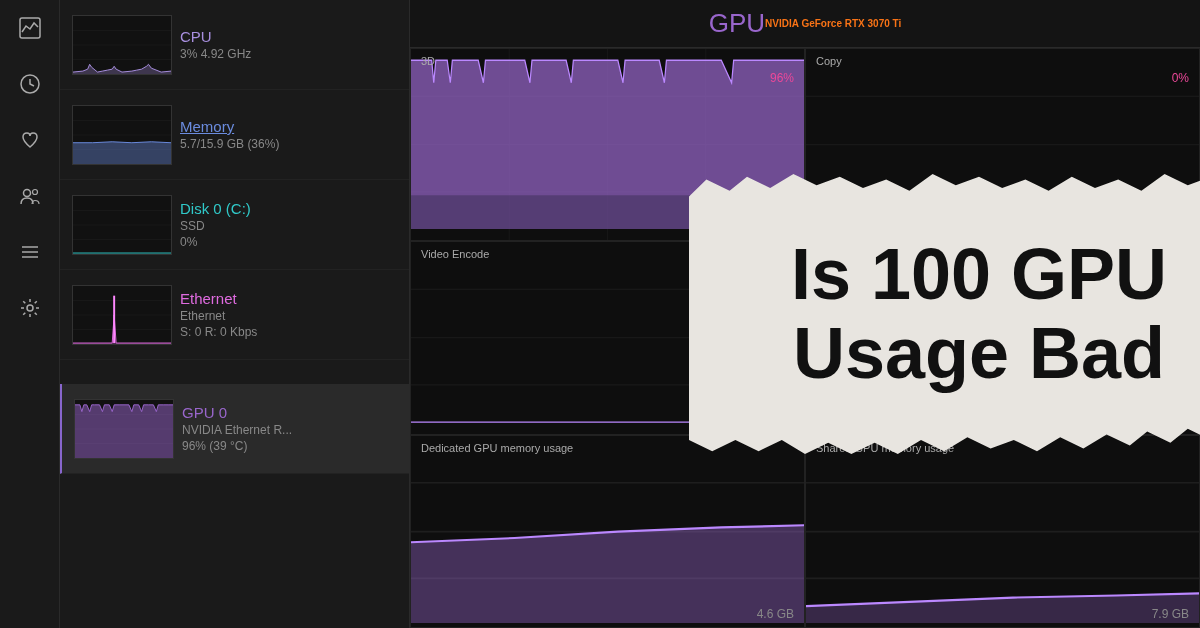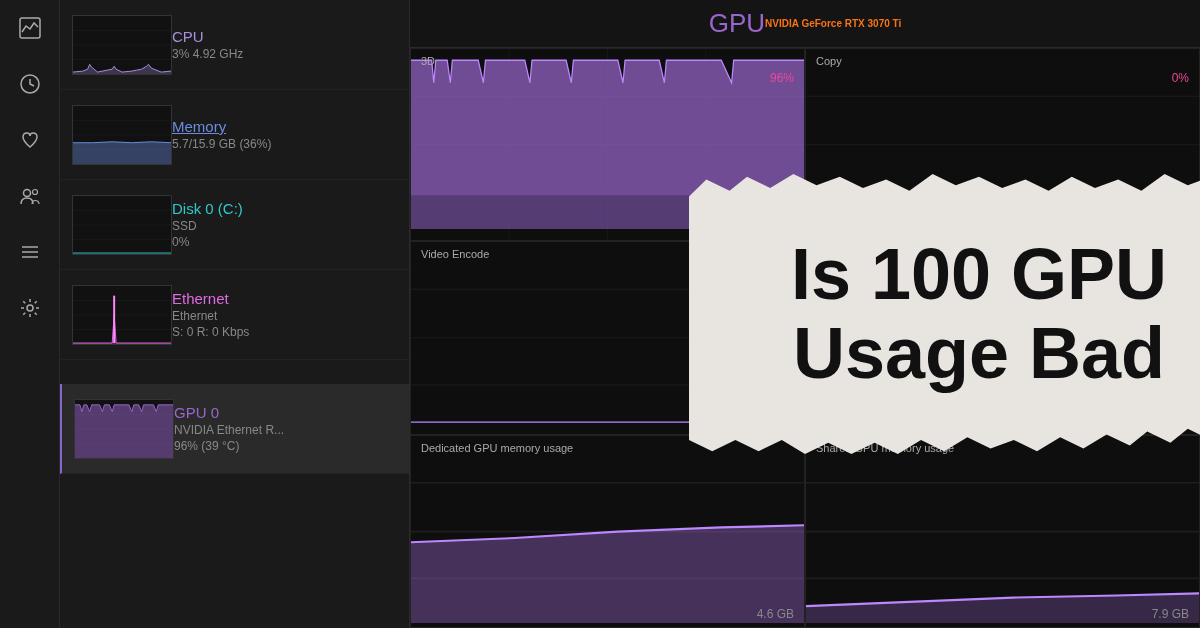--- a/index.html
+++ b/index.html
@@ -40,21 +40,21 @@
       width: 350px;
       background: #1a1a1a;
       display: flex;
       flex-direction: column;
       border-right: 1px solid #2a2a2a;
     }
     .resource-item {
       display: flex;
       align-items: center;
       padding: 10px 12px;
-      gap: 0;
+      gap: 8px;
       border-bottom: 1px solid #222;
       cursor: pointer;
       height: 90px;
     }
     .resource-item.gpu-active { background: #2a2a2a; border-left: 2px solid #8866cc; margin-top: 24px; }
 
     .mini-chart {
       width: 100px;
       height: 60px;
       background: #111;

